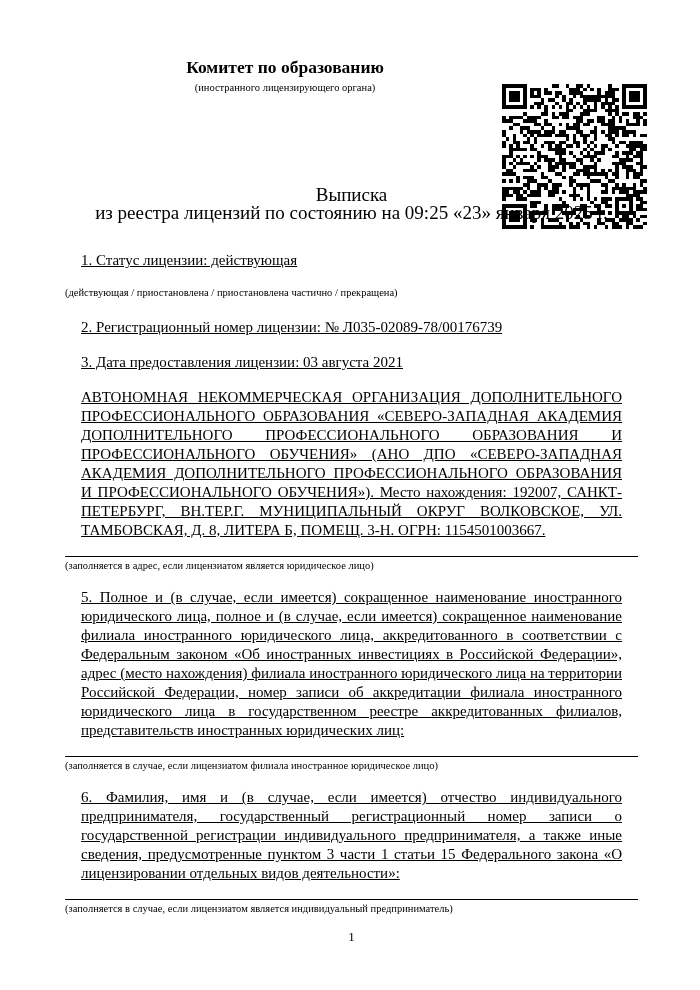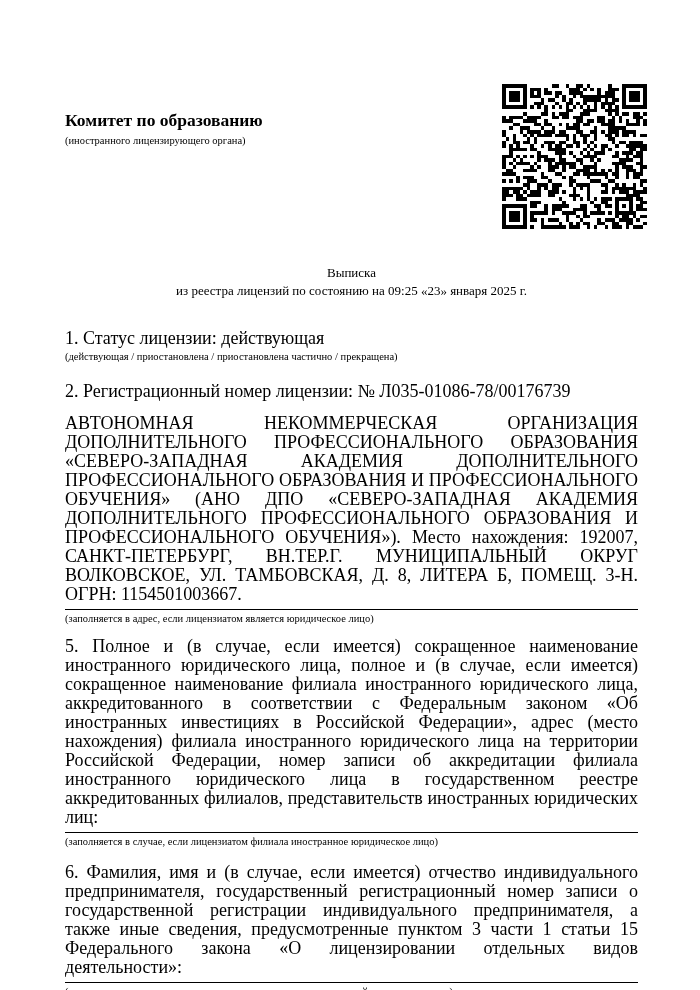--- a/index.html
+++ b/index.html
@@ -16,22 +16,22 @@
     font-family: "Liberation Serif", "DejaVu Serif", serif;
     box-sizing: border-box;
     overflow: hidden;
   }
   .content {
     padding: 0 62px 0 65px;
   }
   
   .authority {
     width: 440px;
-    margin-top: 110px;
-    text-align: left;
+    margin-top: 57px;
+    text-align: center;
   }
   .authority-name {
     font-size: 17.5px;
     font-weight: bold;
     line-height: 21px;
   }
   .authority-caption {
     font-size: 10.5px;
     line-height: 13px;
     margin-top: 3px;
@@ -40,31 +40,32 @@
   .qr {
     position: absolute;
     top: 84px;
     right: 53px;
     width: 145px;
     height: 145px;
   }
   .qr svg { display: block; }
   
   .doc-title {
-    margin-top: 117px;
+    margin-top: 92px;
     text-align: center;
-    font-size: 13px;
+    font-size: 19px;
     line-height: 17.5px;
   }
   
   .item { margin: 0; }
   .body-text {
-    margin: 0;
-    font-size: 18px;
+    margin: 16px;
+    font-size: 15px;
     line-height: 19px;
+    text-decoration: underline;
   }
   .justified {
     text-align: justify;
     text-justify: inter-word;
   }
   .caption {
     margin: 2px 0 0 0;
     font-size: 10.5px;
     line-height: 13px;
     text-align: left;
@@ -930,23 +931,26 @@
       <div>Выписка</div>
       <div>из реестра лицензий по состоянию на 09:25 «23» января 2025 г.</div>
     </div>
 
     <section class="item mt-item1">
       <p class="body-text">1. Статус лицензии: действующая</p>
       <p class="caption">(действующая / приостановлена / приостановлена частично / прекращена)</p>
     </section>
 
     <section class="item mt-item2">
-      <p class="body-text">2. Регистрационный номер лицензии: № Л035-01086-78/00176739</p>
+      <p class="body-text">2. Регистрационный номер лицензии: № Л035-02089-78/00176739</p>
     </section>
 
+    <section class="item mt-item3">
+      <p class="body-text">3. Дата предоставления лицензии: 03 августа 2021</p>
+    </section>
 
     <section class="item mt-item4">
       <p class="body-text justified">АВТОНОМНАЯ НЕКОММЕРЧЕСКАЯ ОРГАНИЗАЦИЯ ДОПОЛНИТЕЛЬНОГО ПРОФЕССИОНАЛЬНОГО ОБРАЗОВАНИЯ «СЕВЕРО-ЗАПАДНАЯ АКАДЕМИЯ ДОПОЛНИТЕЛЬНОГО ПРОФЕССИОНАЛЬНОГО ОБРАЗОВАНИЯ И ПРОФЕССИОНАЛЬНОГО ОБУЧЕНИЯ» (АНО ДПО «СЕВЕРО-ЗАПАДНАЯ АКАДЕМИЯ ДОПОЛНИТЕЛЬНОГО ПРОФЕССИОНАЛЬНОГО ОБРАЗОВАНИЯ И ПРОФЕССИОНАЛЬНОГО ОБУЧЕНИЯ»). Место нахождения: 192007, САНКТ-ПЕТЕРБУРГ, ВН.ТЕР.Г. МУНИЦИПАЛЬНЫЙ ОКРУГ ВОЛКОВСКОЕ, УЛ. ТАМБОВСКАЯ, Д. 8, ЛИТЕРА Б, ПОМЕЩ. 3-Н. ОГРН: 1154501003667.</p>
       <div class="rule"></div>
       <p class="caption">(заполняется в адрес, если лицензиатом является юридическое лицо)</p>
     </section>
 
     <section class="item mt-item5">
       <p class="body-text justified">5. Полное и (в случае, если имеется) сокращенное наименование иностранного юридического лица, полное и (в случае, если имеется) сокращенное наименование филиала иностранного юридического лица, аккредитованного в соответствии с Федеральным законом «Об иностранных инвестициях в Российской Федерации», адрес (место нахождения) филиала иностранного юридического лица на территории Российской Федерации, номер записи об аккредитации филиала иностранного юридического лица в государственном реестре аккредитованных филиалов, представительств иностранных юридических лиц:</p>
       <div class="rule"></div>

